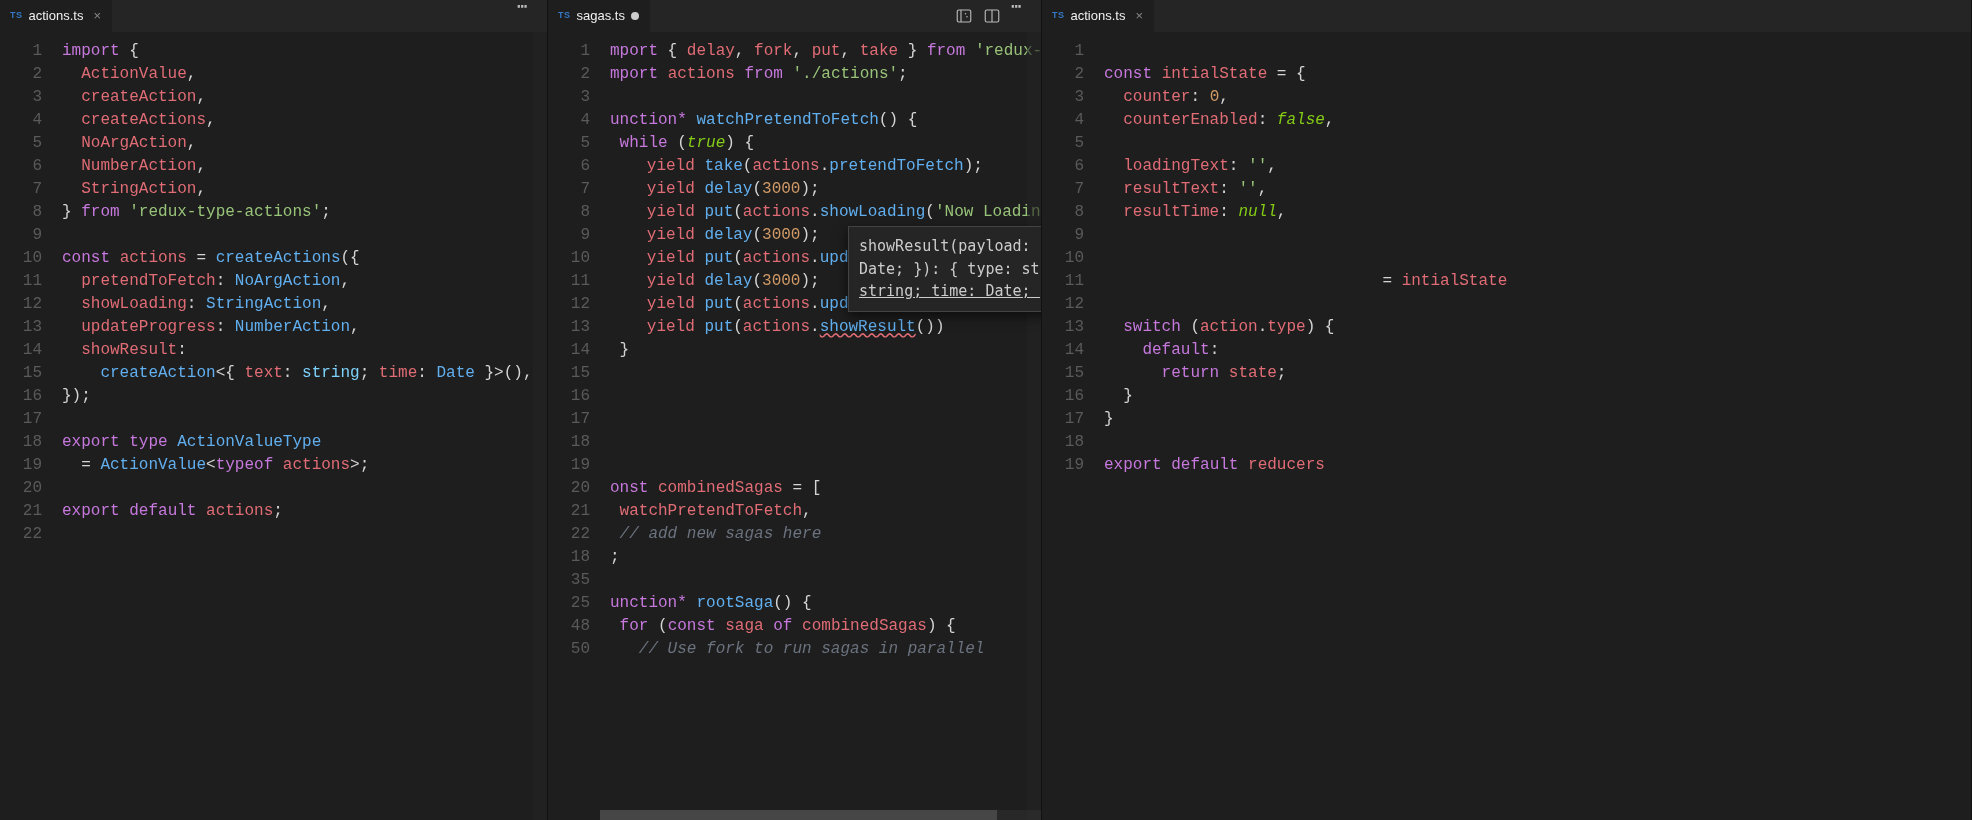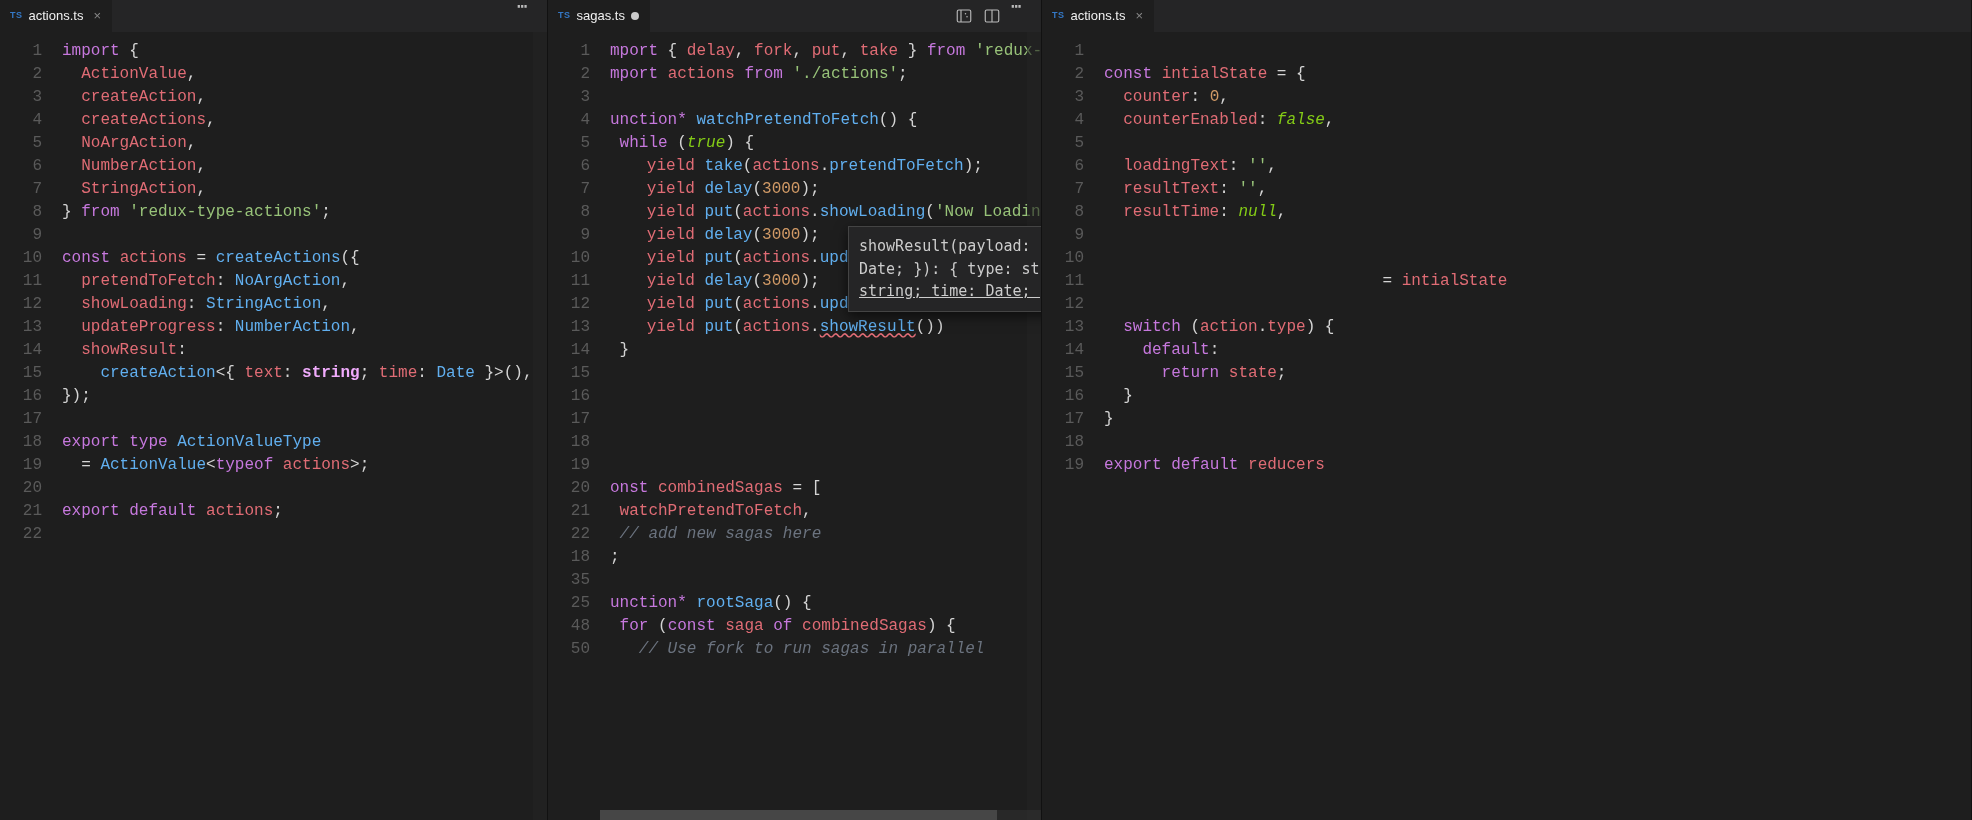--- a/index.html
+++ b/index.html
@@ -108,21 +108,21 @@
   }
 
   
   .kw  { color: #c678dd; }   
   .fn  { color: #61afef; }   
   .id  { color: #e06c75; }
   .str { color: #98c379; }
   .num { color: #d19a66; }
   .bool{ color: #84cc16; font-style: italic; }
   .cm  { color: #6b737f; font-style: italic; }   
-  .typ { color: #f0abfc; font-weight: bold; }   
+  .typ { color: #7dd3fc; }   
   .yld { color: #e06c75; margin-left: 8px; }
 
   .badcall { text-decoration: underline; text-decoration-color: #e06c75; text-decoration-style: wavy; }
 
   
   .hover {
     position: absolute;
     top: 226px;
     left: 300px;
     width: 430px;

